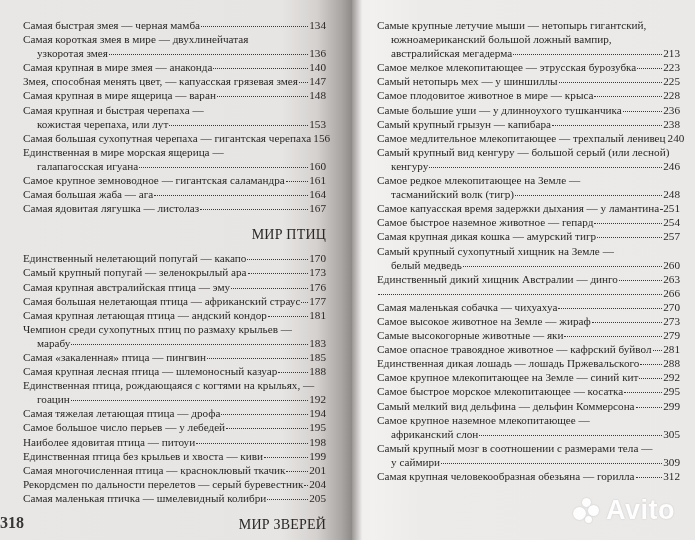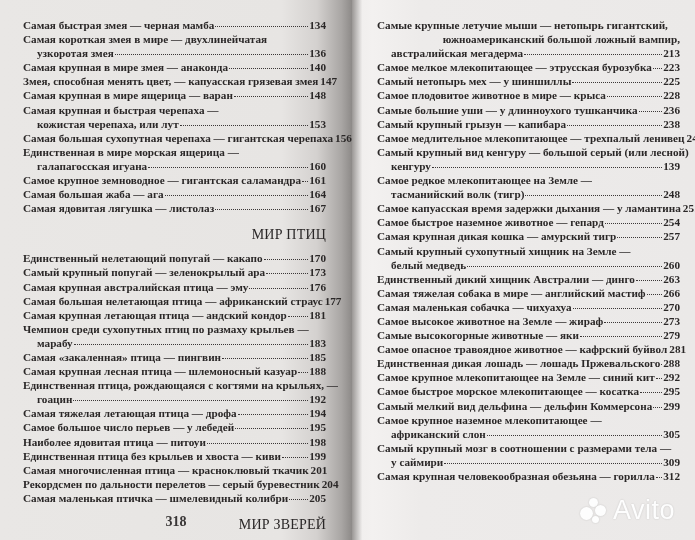--- a/index.html
+++ b/index.html
@@ -23,41 +23,41 @@
     width: 343px;
     background: linear-gradient(to right, #9a9795 0%, #f1efee 3%, #f3f1f0 6%, #edebea 20%, #ebe9e8 100%);
     padding: 18px 0 0 25px;
   }
   .gutter-line {
     position: absolute; left: 352px; top: 0; width: 2px; height: 540px;
     background: linear-gradient(to bottom, #7b7876, #5e5b59 50%, #85827f);
     opacity: 0.55;
   }
   .toc { width: 303px; font-size: 11.2px; line-height: 14.1px; }
-  .entry { position: relative; font-weight: bold; }
+  .entry { position: relative; }
   .line { display: flex; align-items: baseline; white-space: nowrap; }
-  .line.indent { padding-left: 14px; justify-content: flex-end; }
+  .line.indent { padding-left: 14px; }
   .txt { flex: 0 0 auto; }
   .dots {
     flex: 1 1 auto; overflow: hidden; margin: 0 1px;
     border-bottom: 1.4px dotted #3b3737; height: 0; position: relative; top: -2px;
   }
   .num { flex: 0 0 auto; }
   .section-title {
     text-align: right; font-size: 14px; margin: 12px 0 8px 0; letter-spacing: 0.2px;
     width: 303px;
   }
   .folio {
-    position: absolute; left: 0; width: 352px; top: 514px; text-align: center;
-    font-size: 14px; font-weight: bold; color: #3a3737;
+    position: absolute; left: 0; width: 352px; top: 514px; 
+    font-size: 16px; font-weight: bold; color: #3a3737;
   }
   .watermark {
     position: absolute; right: 20px; bottom: 14px; display: flex; align-items: center;
     color: #ffffff; font-family: "Liberation Sans", "DejaVu Sans", sans-serif;
-    font-size: 27px; font-weight: normal; letter-spacing: 0.5px;
+    font-size: 27px; font-weight: bold; letter-spacing: 0.5px;
     text-shadow: 0 0 2px rgba(120,120,120,0.35);
     opacity: 0.92;
   }
   .wm-icon { position: relative; width: 30px; height: 26px; margin-right: 3px; }
   .wm-icon span {
     position: absolute; border-radius: 50%; background: #ffffff;
     box-shadow: 0 0 2px rgba(120,120,120,0.35);
   }
 </style>
 </head>
@@ -336,21 +336,21 @@
             <span class="num">240</span>
           </div>
         </div>
         <div class="entry">
           <div class="line">
             <span class="txt">Самый крупный вид кенгуру — большой серый (или лесной)</span>
           </div>
           <div class="line indent">
             <span class="txt">кенгуру</span>
             <span class="dots"></span>
-            <span class="num">139</span>
+            <span class="num">246</span>
           </div>
         </div>
         <div class="entry">
           <div class="line">
             <span class="txt">Самое редкое млекопитающее на Земле —</span>
           </div>
           <div class="line indent">
             <span class="txt">тасманийский волк (тигр)</span>
             <span class="dots"></span>
             <span class="num">248</span>
@@ -389,21 +389,20 @@
         </div>
         <div class="entry">
           <div class="line">
             <span class="txt">Единственный дикий хищник Австралии — динго</span>
             <span class="dots"></span>
             <span class="num">263</span>
           </div>
         </div>
         <div class="entry">
           <div class="line">
-            <span class="txt">Самая тяжелая собака в мире — английский мастиф</span>
             <span class="dots"></span>
             <span class="num">266</span>
           </div>
         </div>
         <div class="entry">
           <div class="line">
             <span class="txt">Самая маленькая собачка — чихуахуа</span>
             <span class="dots"></span>
             <span class="num">270</span>
           </div>

